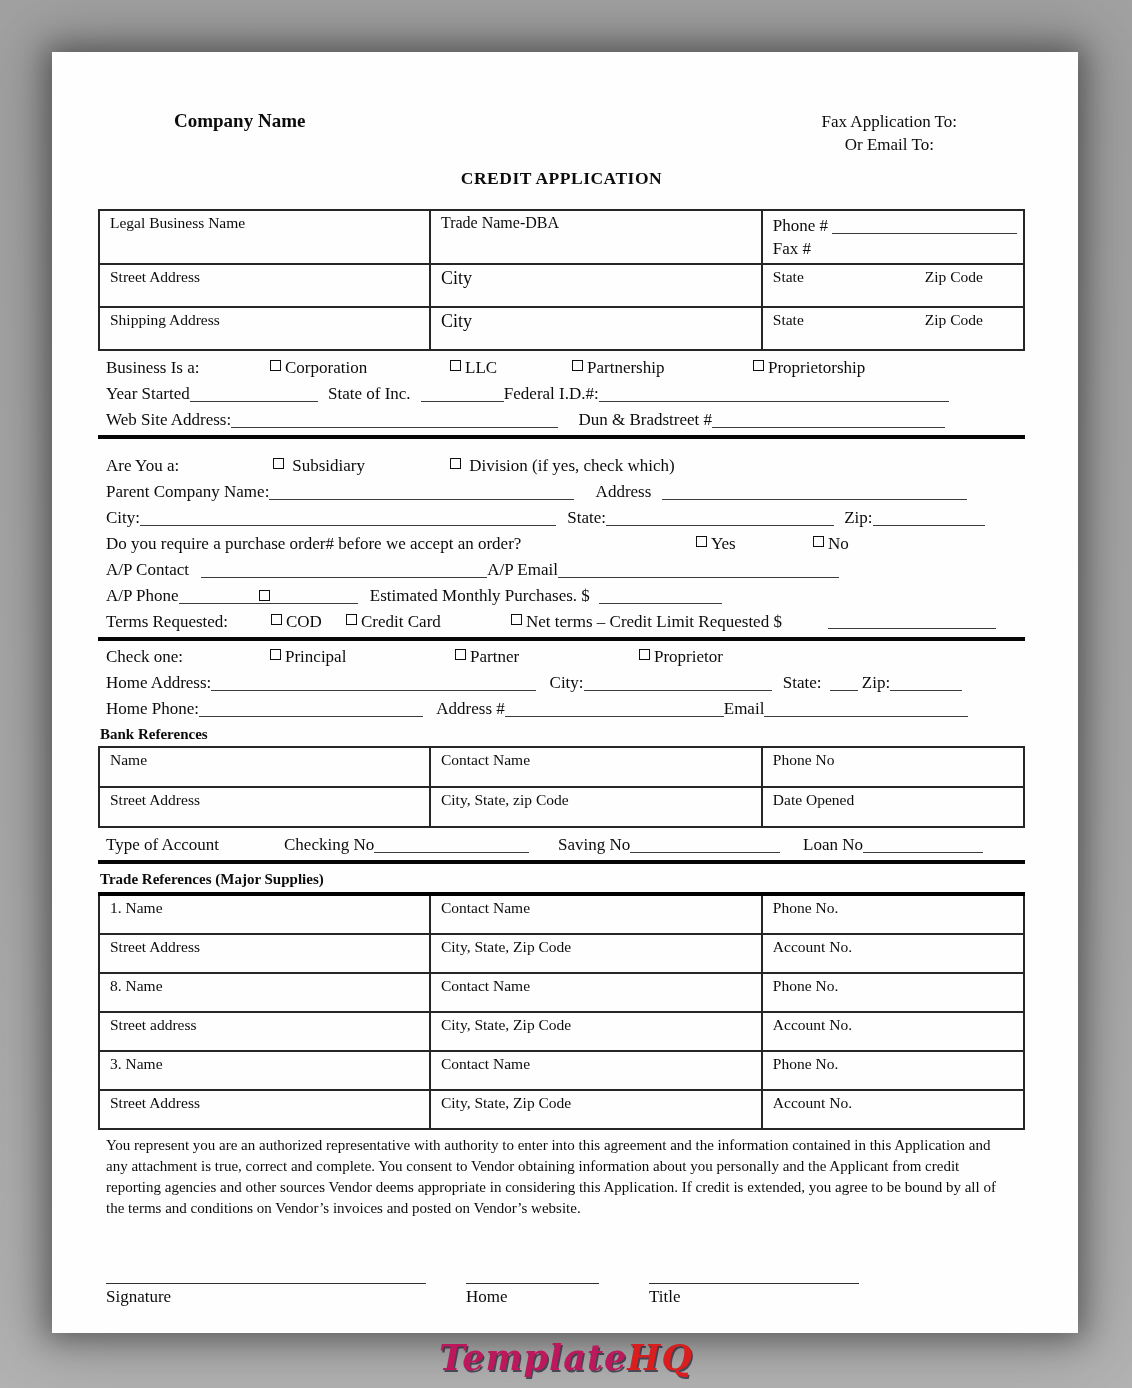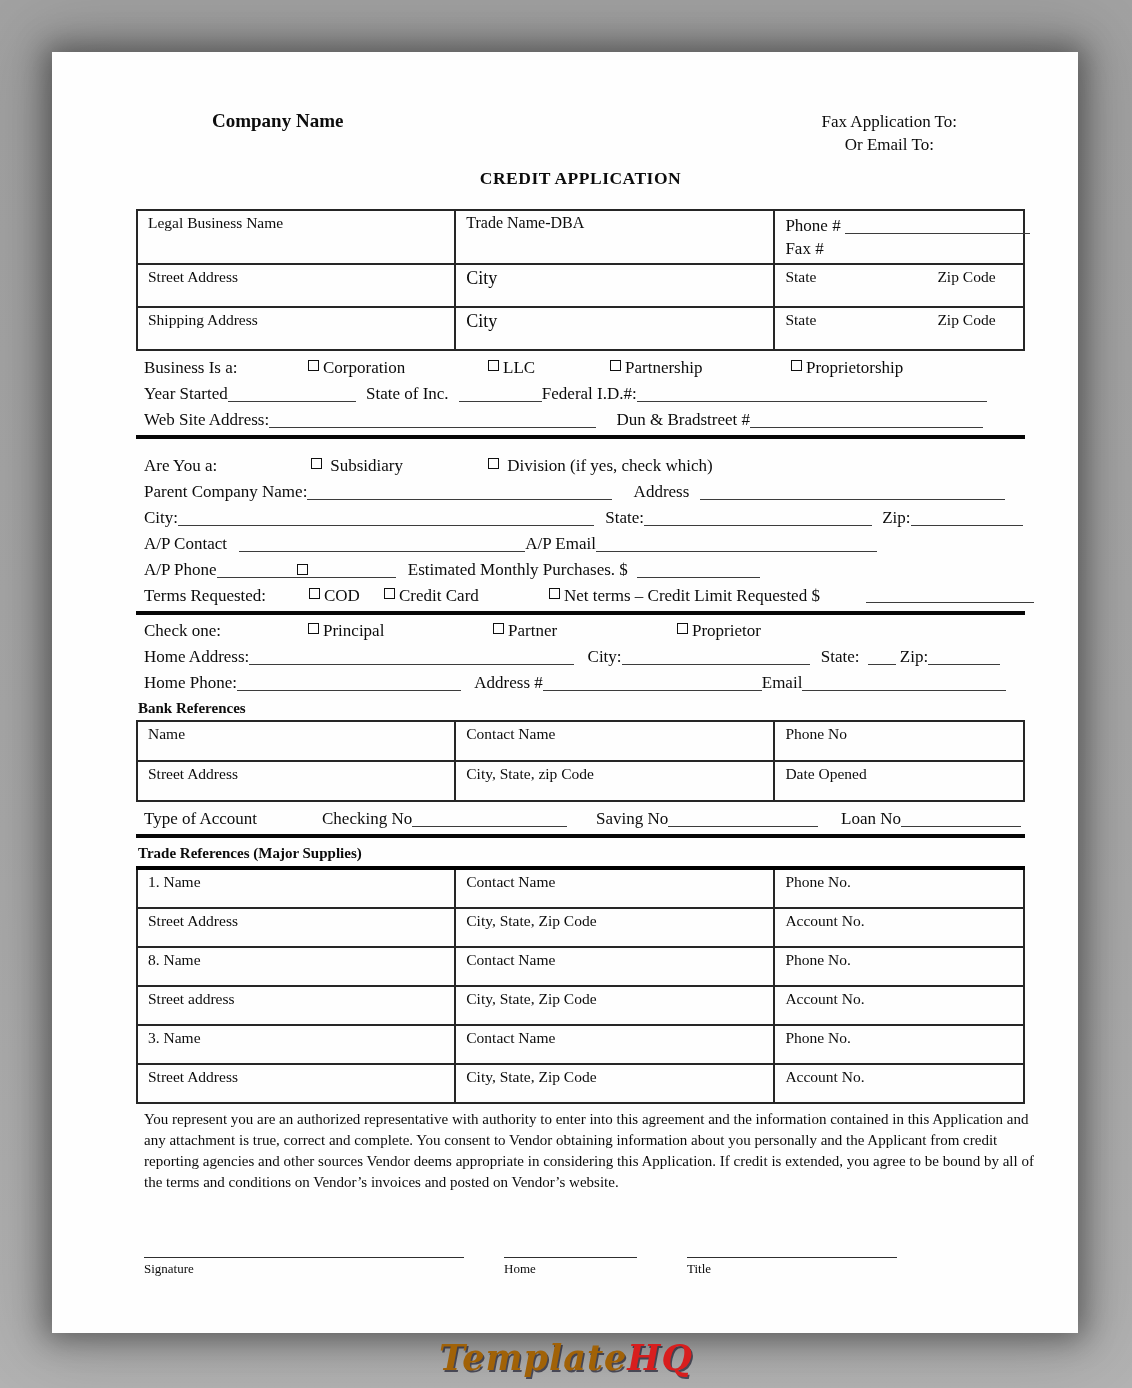--- a/index.html
+++ b/index.html
@@ -5,21 +5,21 @@
   html,body{margin:0;padding:0;}
   body{
     width:1132px;height:1388px;position:relative;overflow:hidden;
     background:linear-gradient(180deg,#a2a2a2 0%,#a9a9a9 60%,#b3b3b3 100%);
     font-family:"Liberation Serif","DejaVu Serif",serif;color:#0c0c0c;
   }
   .page{
     position:absolute;left:52px;top:52px;width:1026px;height:1281px;background:#fefefe;
     box-shadow:0 0 28px 6px rgba(0,0,0,0.40),0 0 70px 18px rgba(0,0,0,0.18);
   }
-  .content{padding:0 53px 0 84px;}
+  .content{padding:0 53px 0 46px;}
   
   .hdr{display:flex;margin-top:58px;}
   .company{font-weight:bold;font-size:19px;margin-left:76px;}
   .faxblk{margin-left:auto;margin-right:68px;text-align:center;font-size:17px;line-height:23px;}
   .title{text-align:center;font-weight:bold;font-size:17.5px;letter-spacing:0.5px;margin-top:12px;}
   
   table{border-collapse:collapse;width:100%;table-layout:fixed;}
   td{border:2px solid #262626;vertical-align:top;padding:3px 10px;font-size:15.5px;}
   .t-top{margin-top:20px;}
   .t-top td:nth-child(1){width:33.4%;}
@@ -37,21 +37,21 @@
   .fline{position:relative;font-size:17px;height:26px;line-height:26px;white-space:nowrap;margin-left:8px;}
   .abs{position:absolute;top:0;}
   .u{display:inline-block;border-bottom:1.5px solid #3c3c3c;height:19px;vertical-align:-3px;}
   .u.rel{position:relative;}
   .cb{display:inline-block;width:11px;height:11px;border:1.7px solid #101010;background:#fff;vertical-align:2px;margin-right:4px;box-sizing:border-box;}
   .hr{height:4px;background:#060606;margin-top:2px;}
   .sechead{font-weight:bold;font-size:15px;height:24px;line-height:24px;margin-left:2px;}
   .legal{margin:5px 0 0 8px;width:902px;font-size:15px;line-height:21px;white-space:normal;}
   
   .sigrow{display:flex;margin:46px 0 0 8px;}
-  .sigitem{display:flex;flex-direction:column;font-size:13px;justify-content:center;}
+  .sigitem{display:flex;flex-direction:column;font-size:17px;justify-content:center;}
   .sigline{border-bottom:1.5px solid #2e2e2e;height:18px;}
   .siglabel{margin-top:3px;}
   
   .logo{position:absolute;left:0;right:0;top:1337px;text-align:center;
         font-family:"DejaVu Serif",serif;font-weight:bold;font-style:italic;font-size:35px;letter-spacing:1px;}
   .logo span{text-shadow:1.5px 1.5px 0 rgba(20,20,40,0.65);}
 </style>
 </head>
 <body>
 
@@ -124,20 +124,25 @@
       <span>Parent Company Name:</span><span class="u" style="width:305px"></span>
       <span style="margin-left:17px">Address</span>
       <span class="u" style="width:305px;margin-left:6px"></span>
     </div>
     <div class="fline">
       <span>City:</span><span class="u" style="width:416px"></span>
       <span style="margin-left:7px">State:</span><span class="u" style="width:228px"></span>
       <span style="margin-left:6px">Zip:</span><span class="u" style="width:112px"></span>
     </div>
     <div class="fline">
+      <span>Do you require a purchase order# before we accept an order?</span>
+      <span class="abs" style="left:590px"><span class="cb"></span><span>Yes</span></span>
+      <span class="abs" style="left:707px"><span class="cb"></span><span>No</span></span>
+    </div>
+    <div class="fline">
       <span>A/P Contact</span>
       <span class="u" style="width:286px;margin-left:8px"></span><span>A/P Email</span><span class="u" style="width:281px"></span>
     </div>
     <div class="fline">
       <span>A/P Phone</span><span class="u rel" style="width:179px"><span class="cb" style="position:absolute;left:80px;bottom:2px;margin:0"></span></span>
       <span style="margin-left:8px">Estimated Monthly Purchases. $</span>
       <span class="u" style="width:123px;margin-left:5px"></span>
     </div>
     <div class="fline">
       <span>Terms Requested:</span>
@@ -237,13 +242,13 @@
       </div>
       <div class="sigitem" style="width:210px;margin-left:50px">
         <div class="sigline"></div>
         <div class="siglabel">Title</div>
       </div>
     </div>
 
   </div>
 </div>
 
-<div class="logo"><span style="color: #a16207;">Template</span><span style="color: rgb(216, 30, 30);">HQ</span></div>
+<div class="logo"><span style="color: #be185d;">Template</span><span style="color: rgb(216, 30, 30);">HQ</span></div>
 
 </body></html>

